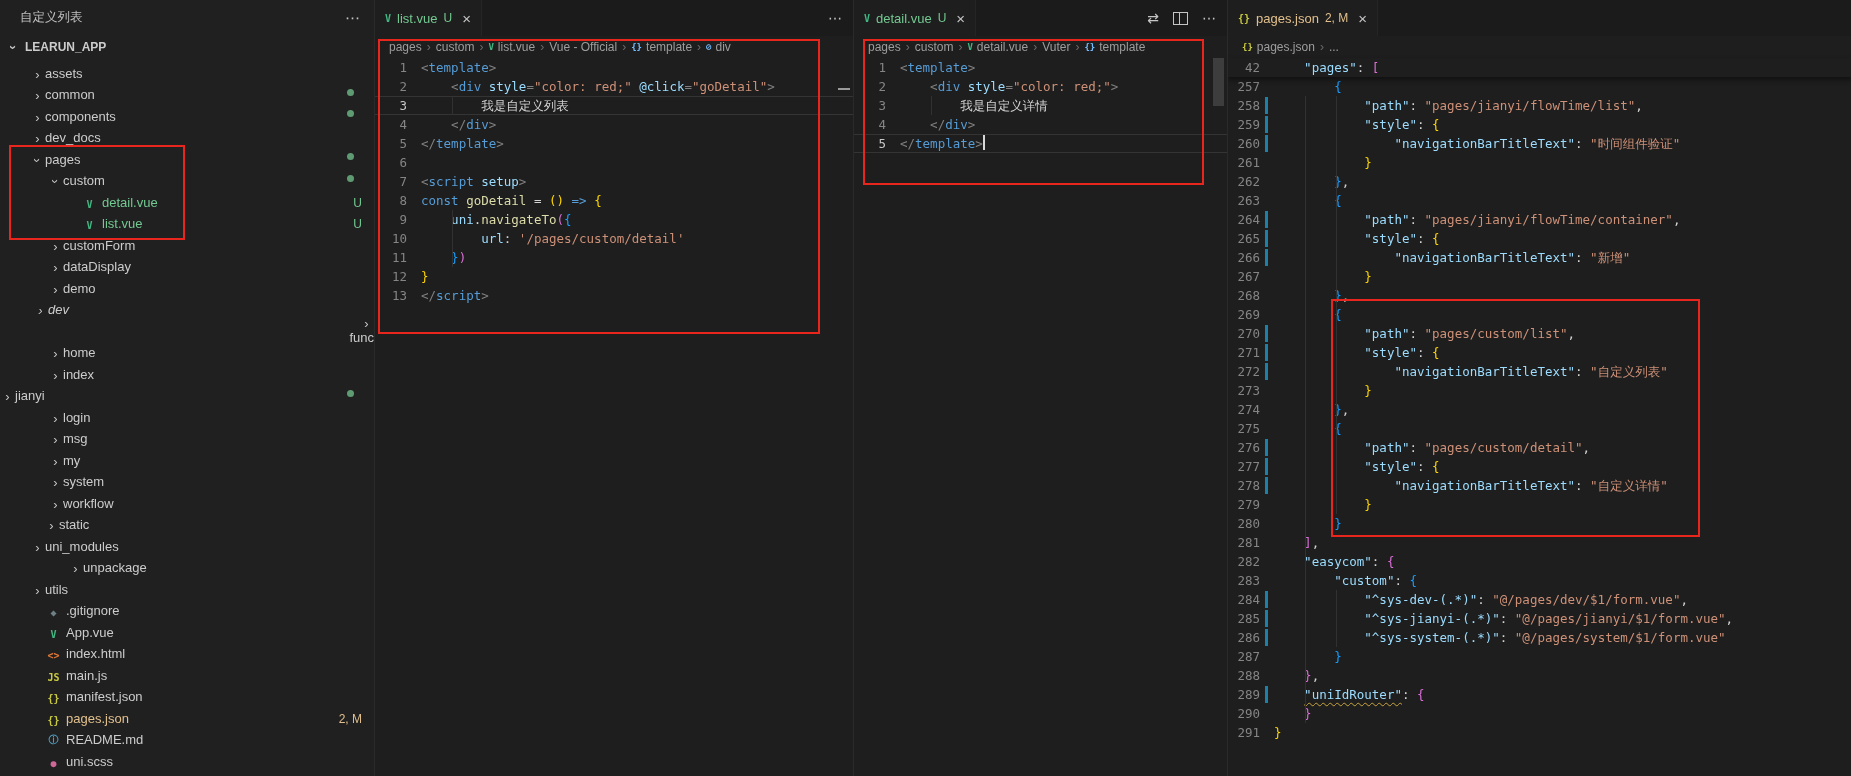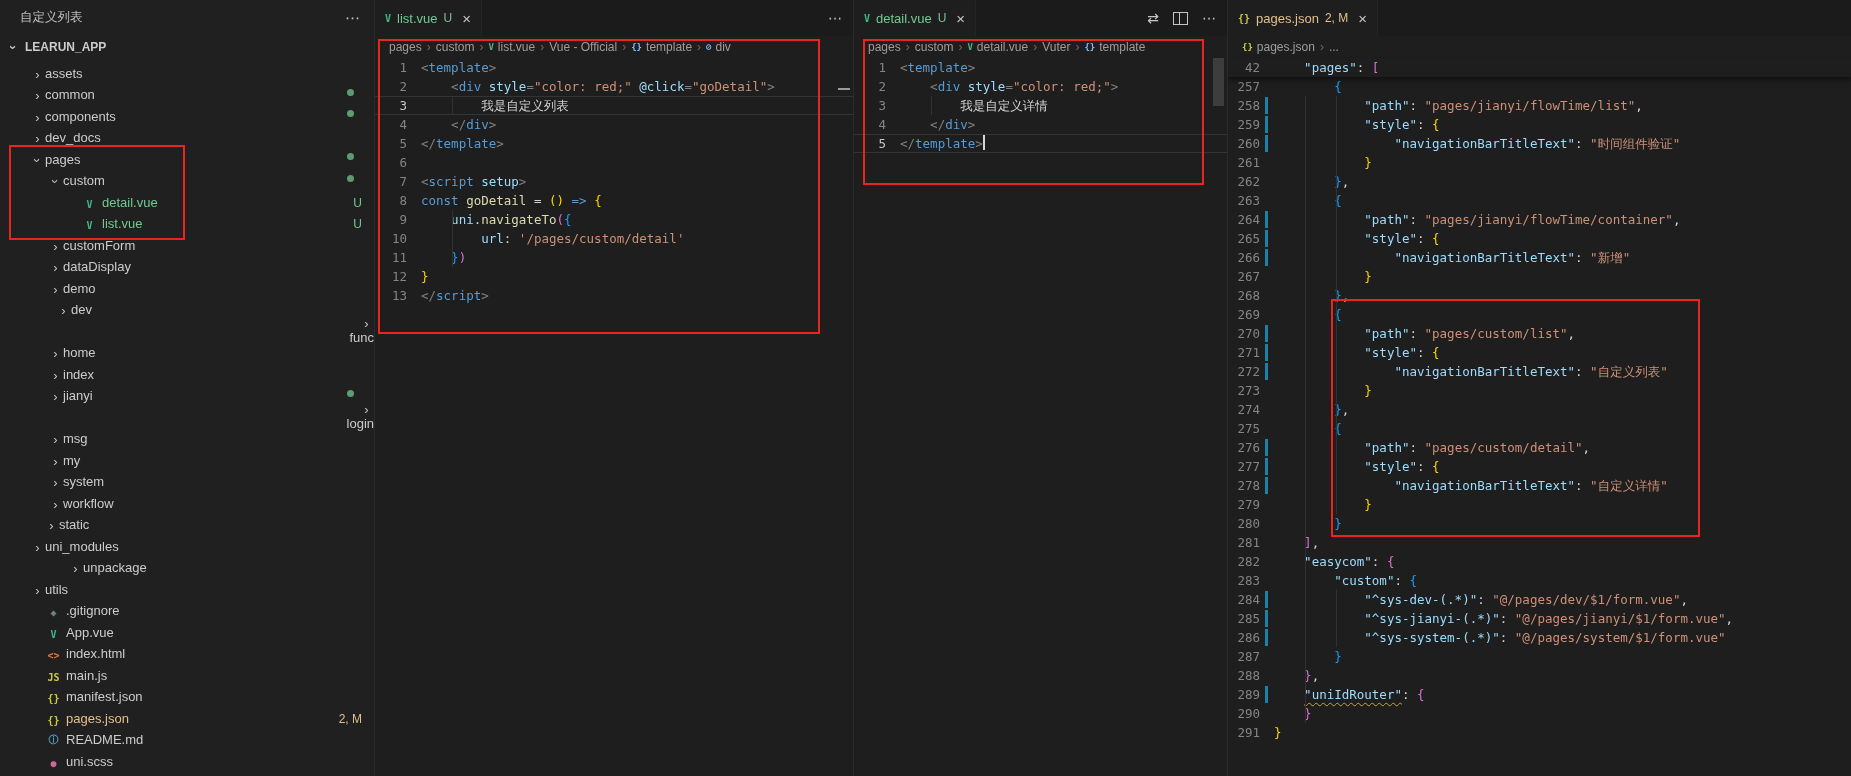--- a/index.html
+++ b/index.html
@@ -122,42 +122,42 @@
           <span class="tree-label">customForm</span>
         </div>
         <div class="tree-row" style="padding-left: 48px;">
           <span class="chev"></span>
           <span class="tree-label">dataDisplay</span>
         </div>
         <div class="tree-row" style="padding-left: 48px;">
           <span class="chev"></span>
           <span class="tree-label">demo</span>
         </div>
-        <div class="tree-row" style="padding-left: 56px;">
+        <div class="tree-row" style="padding-left: 33px; font-style: italic;">
           <span class="chev"></span>
           <span class="tree-label">dev</span>
         </div>
         <div class="tree-row" style="padding-left: 48px; flex-direction: column;">
           <span class="chev"></span>
           <span class="tree-label">func</span>
         </div>
         <div class="tree-row" style="padding-left: 48px;">
           <span class="chev"></span>
           <span class="tree-label">home</span>
         </div>
         <div class="tree-row" style="padding-left: 48px;">
           <span class="chev"></span>
           <span class="tree-label">index</span>
         </div>
-        <div class="tree-row" style="padding-left: 48px;">
+        <div class="tree-row" style="">
           <span class="chev"></span>
           <span class="tree-label">jianyi</span>
           <span class="gitdot"></span>
         </div>
-        <div class="tree-row" style="padding-left: 48px; flex-direction: column;">
+        <div class="tree-row" style="padding-left: 48px;">
           <span class="chev"></span>
           <span class="tree-label">login</span>
         </div>
         <div class="tree-row" style="padding-left: 48px;">
           <span class="chev"></span>
           <span class="tree-label">msg</span>
         </div>
         <div class="tree-row" style="padding-left: 48px;">
           <span class="chev"></span>
           <span class="tree-label">my</span>

